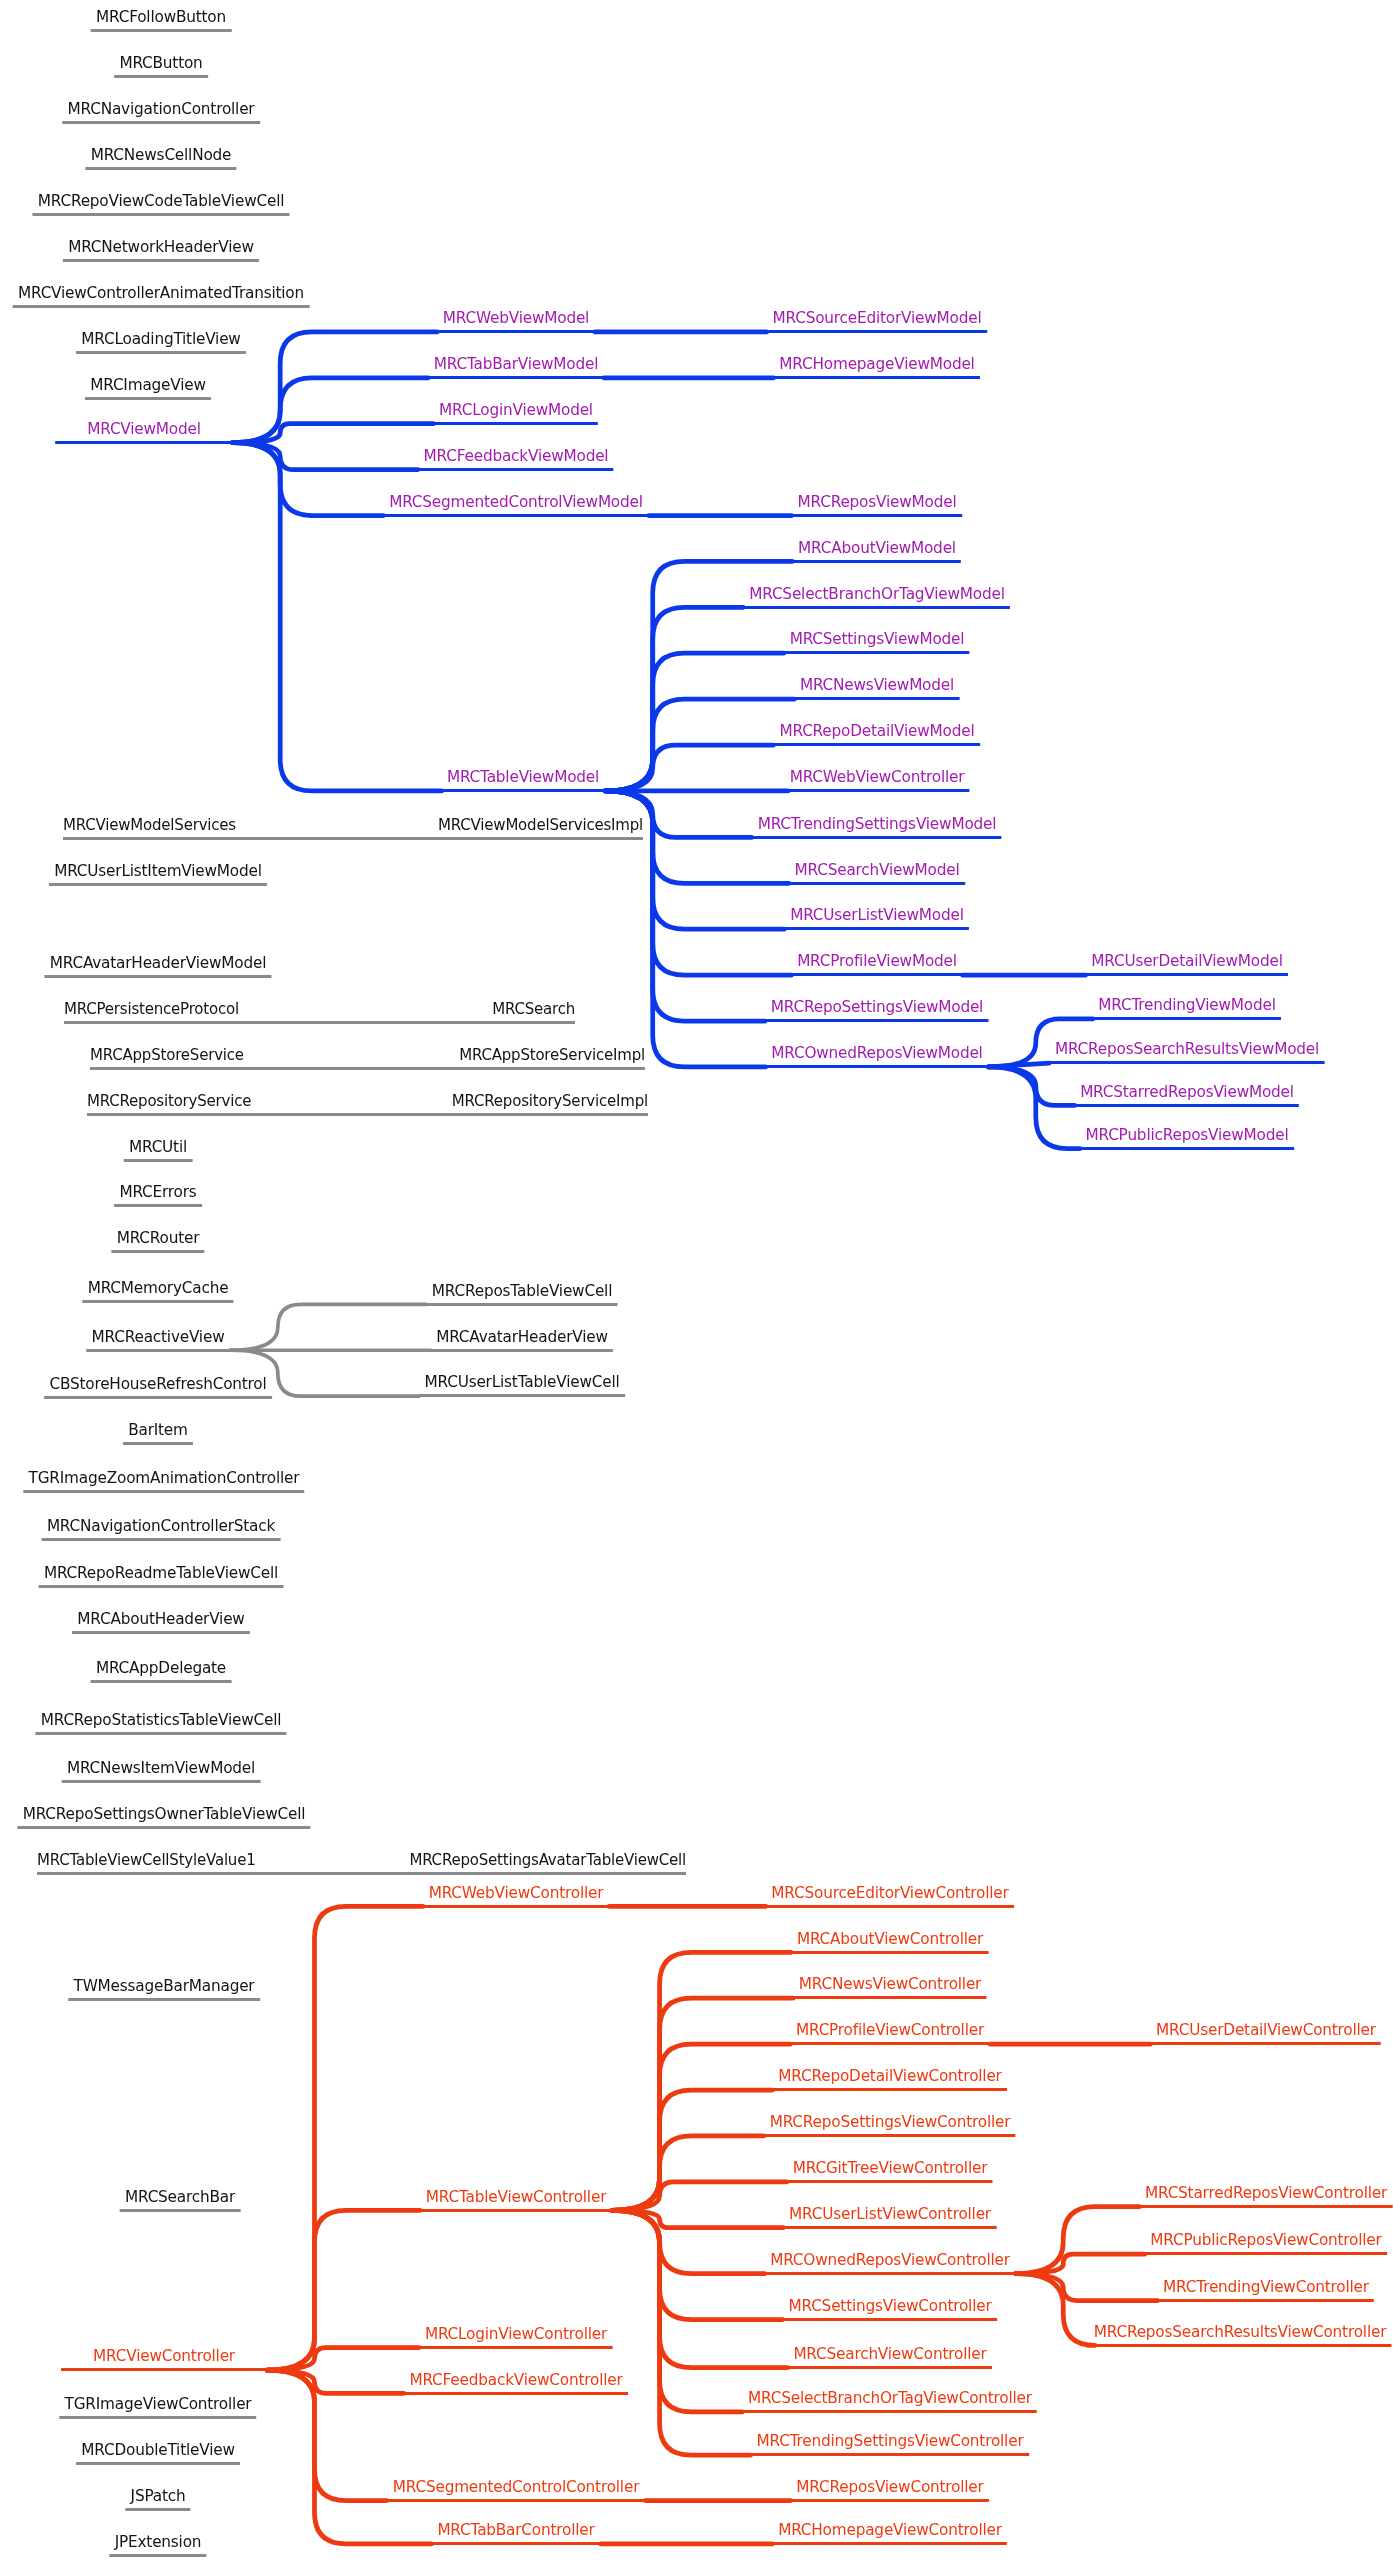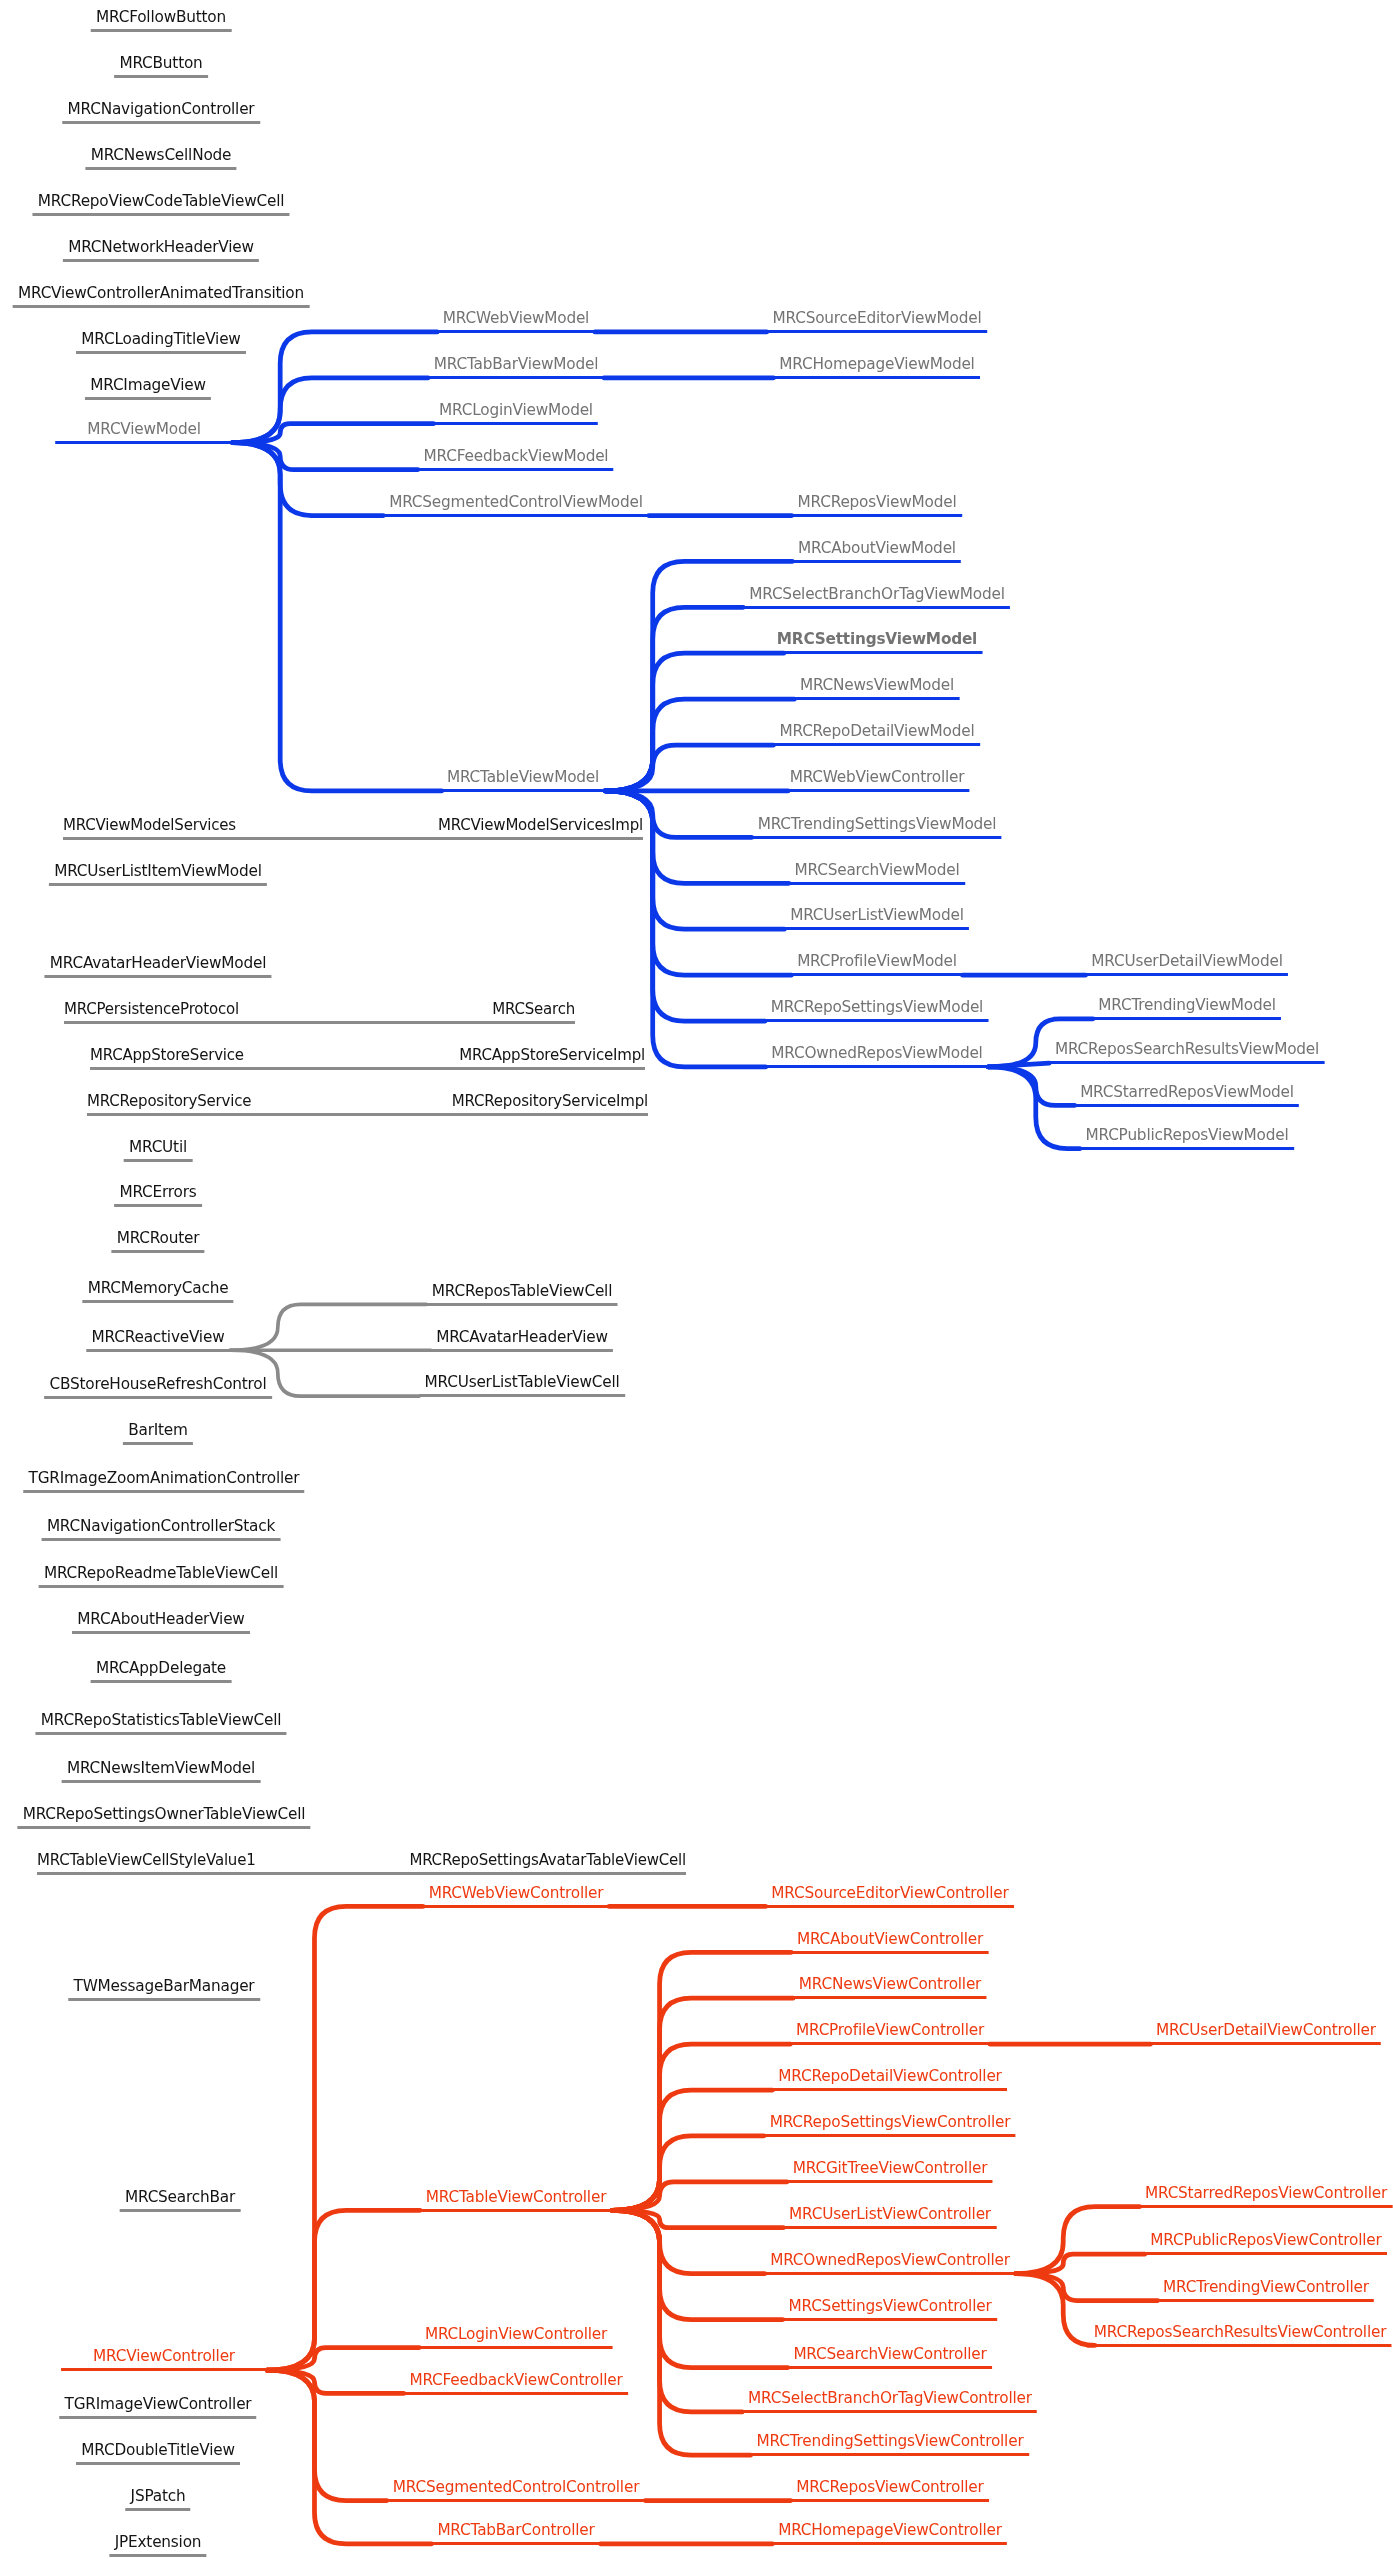--- a/index.html
+++ b/index.html
@@ -3,21 +3,21 @@
 <meta charset="utf-8">
 <style>
   html,body{margin:0;padding:0;background:#ffffff;}
   #stage{position:relative;width:1393px;height:2576px;background:#ffffff;overflow:hidden;
          font-family:"DejaVu Sans","Liberation Sans",sans-serif;}
   #edges{position:absolute;left:0;top:0;z-index:1;}
   #nodes{position:absolute;left:0;top:0;width:100%;height:100%;z-index:2;padding-left:8px;}
   .node{position:absolute;transform:translateX(-50%);white-space:nowrap;
         font-size:15.3px;line-height:20px;letter-spacing:-0.2px;
         padding:0 5.3px 2.1px 5.3px;border-bottom:3.7px solid #8a8a8a;color:#141414;}
-  .node.blue{color:#737373;border-bottom-color:#0b38e8;}
+  .node.blue{color:#a21caf;border-bottom-color:#0b38e8;}
   .node.red{color:#ee3a10;border-bottom-color:#ee3a10;}
   .pair{position:absolute;display:flex;justify-content:space-between;align-items:flex-end;
         font-size:15px;line-height:20px;letter-spacing:-0.2px;color:#141414;
         padding:0 0 2.1px 0;border-bottom:3.7px solid #8a8a8a;}
   .pair span{white-space:nowrap;}
   path.edge{fill:none;stroke-linecap:round;stroke-linejoin:round;}
   path.edge.blue{stroke:#0b38e8;stroke-width:9;}
   path.edge.red{stroke:#ee3a10;stroke-width:9;}
   path.edge.gray{stroke:#8a8a8a;stroke-width:7;}
 </style>
@@ -123,21 +123,21 @@
       <div class="node blue" style="left: 516px; top: 354px;">MRCTabBarViewModel</div>
       <div class="node blue" style="left: 516px; top: 400px;">MRCLoginViewModel</div>
       <div class="node blue" style="left: 516px; top: 446px;">MRCFeedbackViewModel</div>
       <div class="node blue" style="left: 516px; top: 492px;">MRCSegmentedControlViewModel</div>
       <div class="node blue" style="left: 523px; top: 767px;">MRCTableViewModel</div>
       <div class="node blue" style="left: 877px; top: 308px;">MRCSourceEditorViewModel</div>
       <div class="node blue" style="left: 877px; top: 354px;">MRCHomepageViewModel</div>
       <div class="node blue" style="left: 877px; top: 492px;">MRCReposViewModel</div>
       <div class="node blue" style="left: 877px; top: 538px;">MRCAboutViewModel</div>
       <div class="node blue" style="left: 877px; top: 584px;">MRCSelectBranchOrTagViewModel</div>
-      <div class="node blue" style="left: 877px; top: 629px; font-weight: bold;">MRCSettingsViewModel</div>
+      <div class="node blue" style="left: 877px; top: 629px;">MRCSettingsViewModel</div>
       <div class="node blue" style="left: 877px; top: 675px;">MRCNewsViewModel</div>
       <div class="node blue" style="left: 877px; top: 721px;">MRCRepoDetailViewModel</div>
       <div class="node blue" style="left: 877px; top: 767px;">MRCWebViewController</div>
       <div class="node blue" style="left: 877px; top: 814px;">MRCTrendingSettingsViewModel</div>
       <div class="node blue" style="left: 877px; top: 860px;">MRCSearchViewModel</div>
       <div class="node blue" style="left: 877px; top: 905px;">MRCUserListViewModel</div>
       <div class="node blue" style="left: 877px; top: 951px;">MRCProfileViewModel</div>
       <div class="node blue" style="left: 877px; top: 997px;">MRCRepoSettingsViewModel</div>
       <div class="node blue" style="left: 877px; top: 1043px;">MRCOwnedReposViewModel</div>
       <div class="node blue" style="left: 1187px; top: 951px;">MRCUserDetailViewModel</div>

